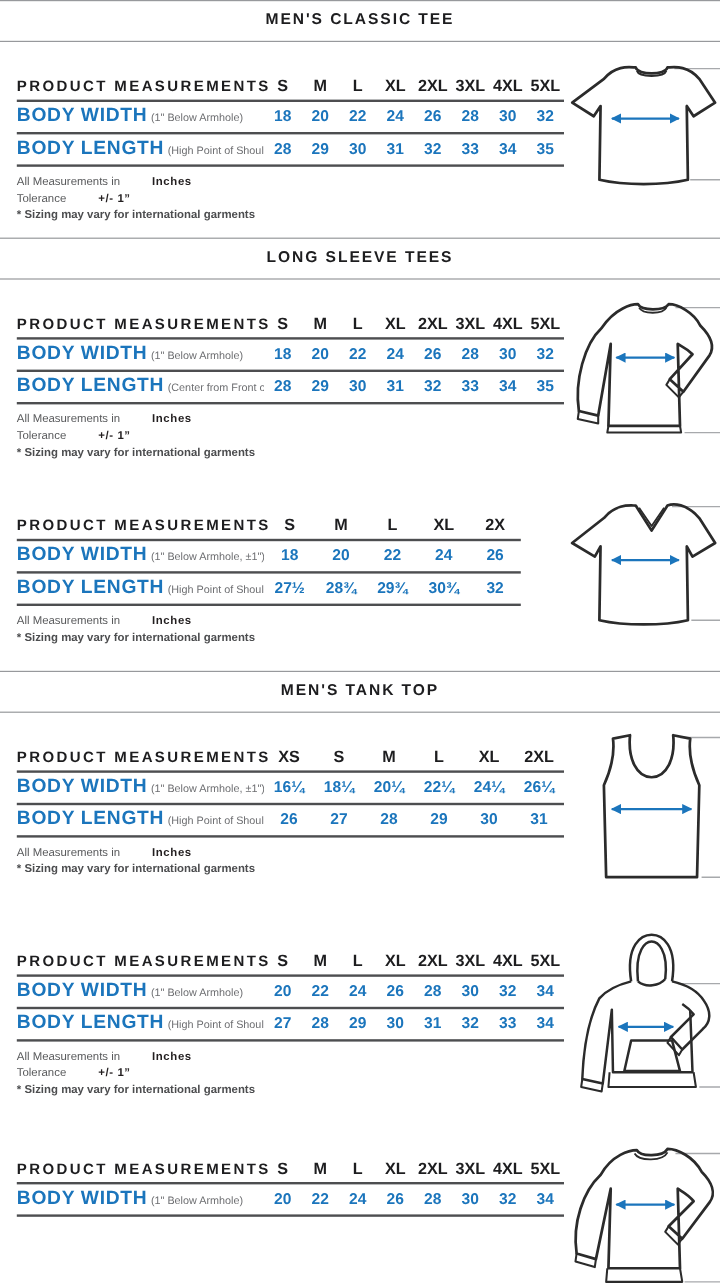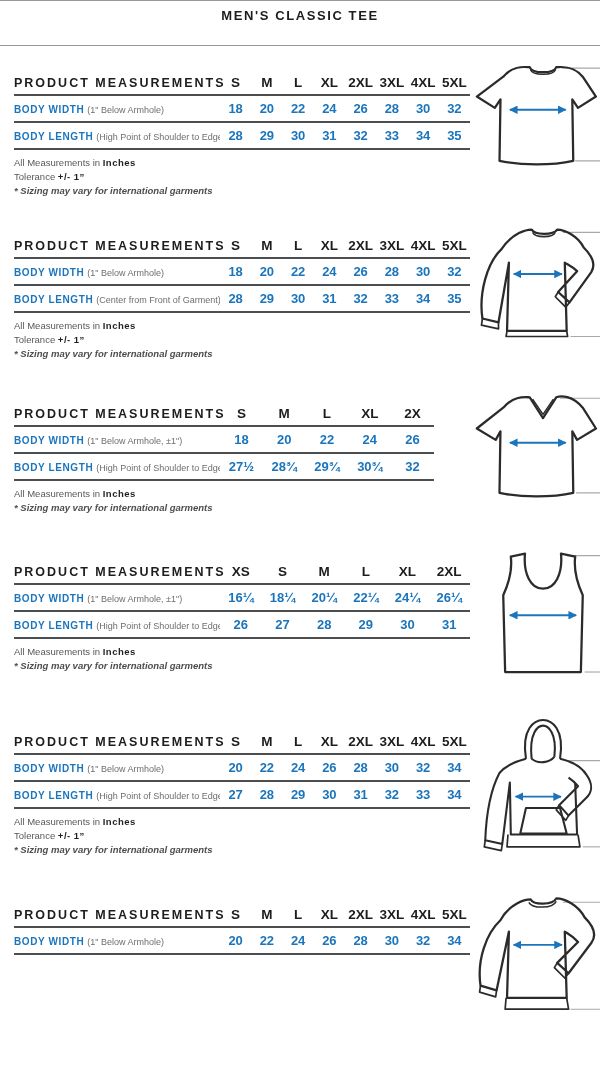--- a/index.html
+++ b/index.html
@@ -6,21 +6,21 @@
   body {
     width:600px; height:1073px; overflow:hidden;
     font-family:"Liberation Sans", sans-serif;
     color:#231f20;
     -webkit-font-smoothing:antialiased;
   }
   .size-section { position:relative; }
   .title-band {
     border-top:1px solid #97999c;
     border-bottom:1px solid #97999c;
-    padding:7px 0 22px;
+    padding:7px 0 11px;
     text-align:center;
   }
   .title-band h2 {
     margin:0;
     font-size:13px;
     font-weight:800;
     letter-spacing:1.6px;
     color:#1d1d1f;
   }
   .content { display:flex; padding:0 4px 10px 14px; }
@@ -36,28 +36,28 @@
     align-items:baseline;
     border-bottom:2px solid #4d4e50;
     padding:3px 0 4px;
   }
   .head-label {
     font-size:12.5px; font-weight:800; letter-spacing:2px; color:#1d1d1f;
     white-space:nowrap;
   }
   .size-head { text-align:center; font-weight:800; font-size:13.5px; color:#1d1d1f; }
   .row-label-wrap { white-space:nowrap; overflow:hidden; }
-  .row-label { color:var(--accent); font-weight:800; font-size:10px; letter-spacing:.6px; }
+  .row-label { color:var(--accent); font-weight:800; font-size:16px; letter-spacing:.6px; }
   .row-note { color:#6d6e71; font-size:9px; margin-left:3px; font-weight:400; }
   .val { text-align:center; color:var(--accent); font-weight:800; font-size:13px; }
 
   .notes { margin-top:7px; }
   .notes p { margin:0 0 3px 0; font-size:9.5px; color:#57585a; }
-  .notes .nb { color:#231f20; font-weight:800; letter-spacing:.5px; }
-  .notes .sizing { font-style:italic; font-weight:700; color:#4c4d4f; }
+  .notes .nb { color:#231f20; font-weight:800; letter-spacing:.5px;margin-left:24px; }
+  .notes .sizing { font-weight:700; color:#4c4d4f; }
 </style>
 </head>
 <body>
 
 <svg width="0" height="0" style="position:absolute" aria-hidden="true">
   <defs>
     <marker id="ah" viewBox="0 0 10 10" refX="9" refY="5" markerWidth="4.5" markerHeight="4.5" orient="auto-start-reverse">
       <path d="M0,0 L10,5 L0,10 Z" fill="#1b75bc"></path>
     </marker>
   </defs>
@@ -120,20 +120,23 @@
       <path d="M33,24 C44,11 57,14 61,14 C63,21 87,21 89,14 C93,14 106,11 117,24 L131,45 L112,57 L106,48 L107,113 C85,118 51,118 29,113 L30,48 L24,57 L5,45 Z" fill="none" stroke="#2b2b2b" stroke-width="2.4" stroke-linejoin="round"></path>
       <path d="M62,17 C64,23 86,23 88,17" fill="none" stroke="#2b2b2b" stroke-width="1.6"></path>
       <line x1="40" y1="59" x2="99" y2="59" stroke="#1b75bc" stroke-width="2" marker-start="url(#ah)" marker-end="url(#ah)"></line>
       <line x1="140" y1="18" x2="140" y2="110" stroke="#1b75bc" stroke-width="2" marker-start="url(#ah)" marker-end="url(#ah)"></line>
     </svg>
         </div>
     </div>
   </section>
 
   <section class="size-section">
+    <div class="title-band">
+      <h2>LONG SLEEVE TEES</h2>
+    </div>
     <div class="content">
       <div class="left">
         <div class="mtable" style="--cols: 8;">
           <div class="row head-row">
             <div class="head-label">PRODUCT MEASUREMENTS</div>
           <div class="size-head">S</div>
               <div class="size-head">M</div>
               <div class="size-head">L</div>
               <div class="size-head">XL</div>
               <div class="size-head">2XL</div>
@@ -232,20 +235,23 @@
       <path d="M33,24 C44,11 56,13 61,13 L75,35 L89,13 C94,11 106,11 117,24 L131,46 L111,58 L106,49 L107,114 C85,119 51,119 29,114 L30,49 L25,58 L5,46 Z" fill="none" stroke="#2b2b2b" stroke-width="2.4" stroke-linejoin="round"></path>
       <path d="M64,15 L75,31 L86,15" fill="none" stroke="#2b2b2b" stroke-width="1.6" stroke-linejoin="round"></path>
       <line x1="40" y1="61" x2="99" y2="61" stroke="#1b75bc" stroke-width="2" marker-start="url(#ah)" marker-end="url(#ah)"></line>
       <line x1="140" y1="17" x2="140" y2="111" stroke="#1b75bc" stroke-width="2" marker-start="url(#ah)" marker-end="url(#ah)"></line>
     </svg>
         </div>
     </div>
   </section>
 
   <section class="size-section">
+    <div class="title-band">
+      <h2>MEN'S TANK TOP</h2>
+    </div>
     <div class="content">
       <div class="left">
         <div class="mtable" style="--cols: 6;">
           <div class="row head-row">
             <div class="head-label">PRODUCT MEASUREMENTS</div>
           <div class="size-head">XS</div>
               <div class="size-head">S</div>
               <div class="size-head">M</div>
               <div class="size-head">L</div>
               <div class="size-head">XL</div>

